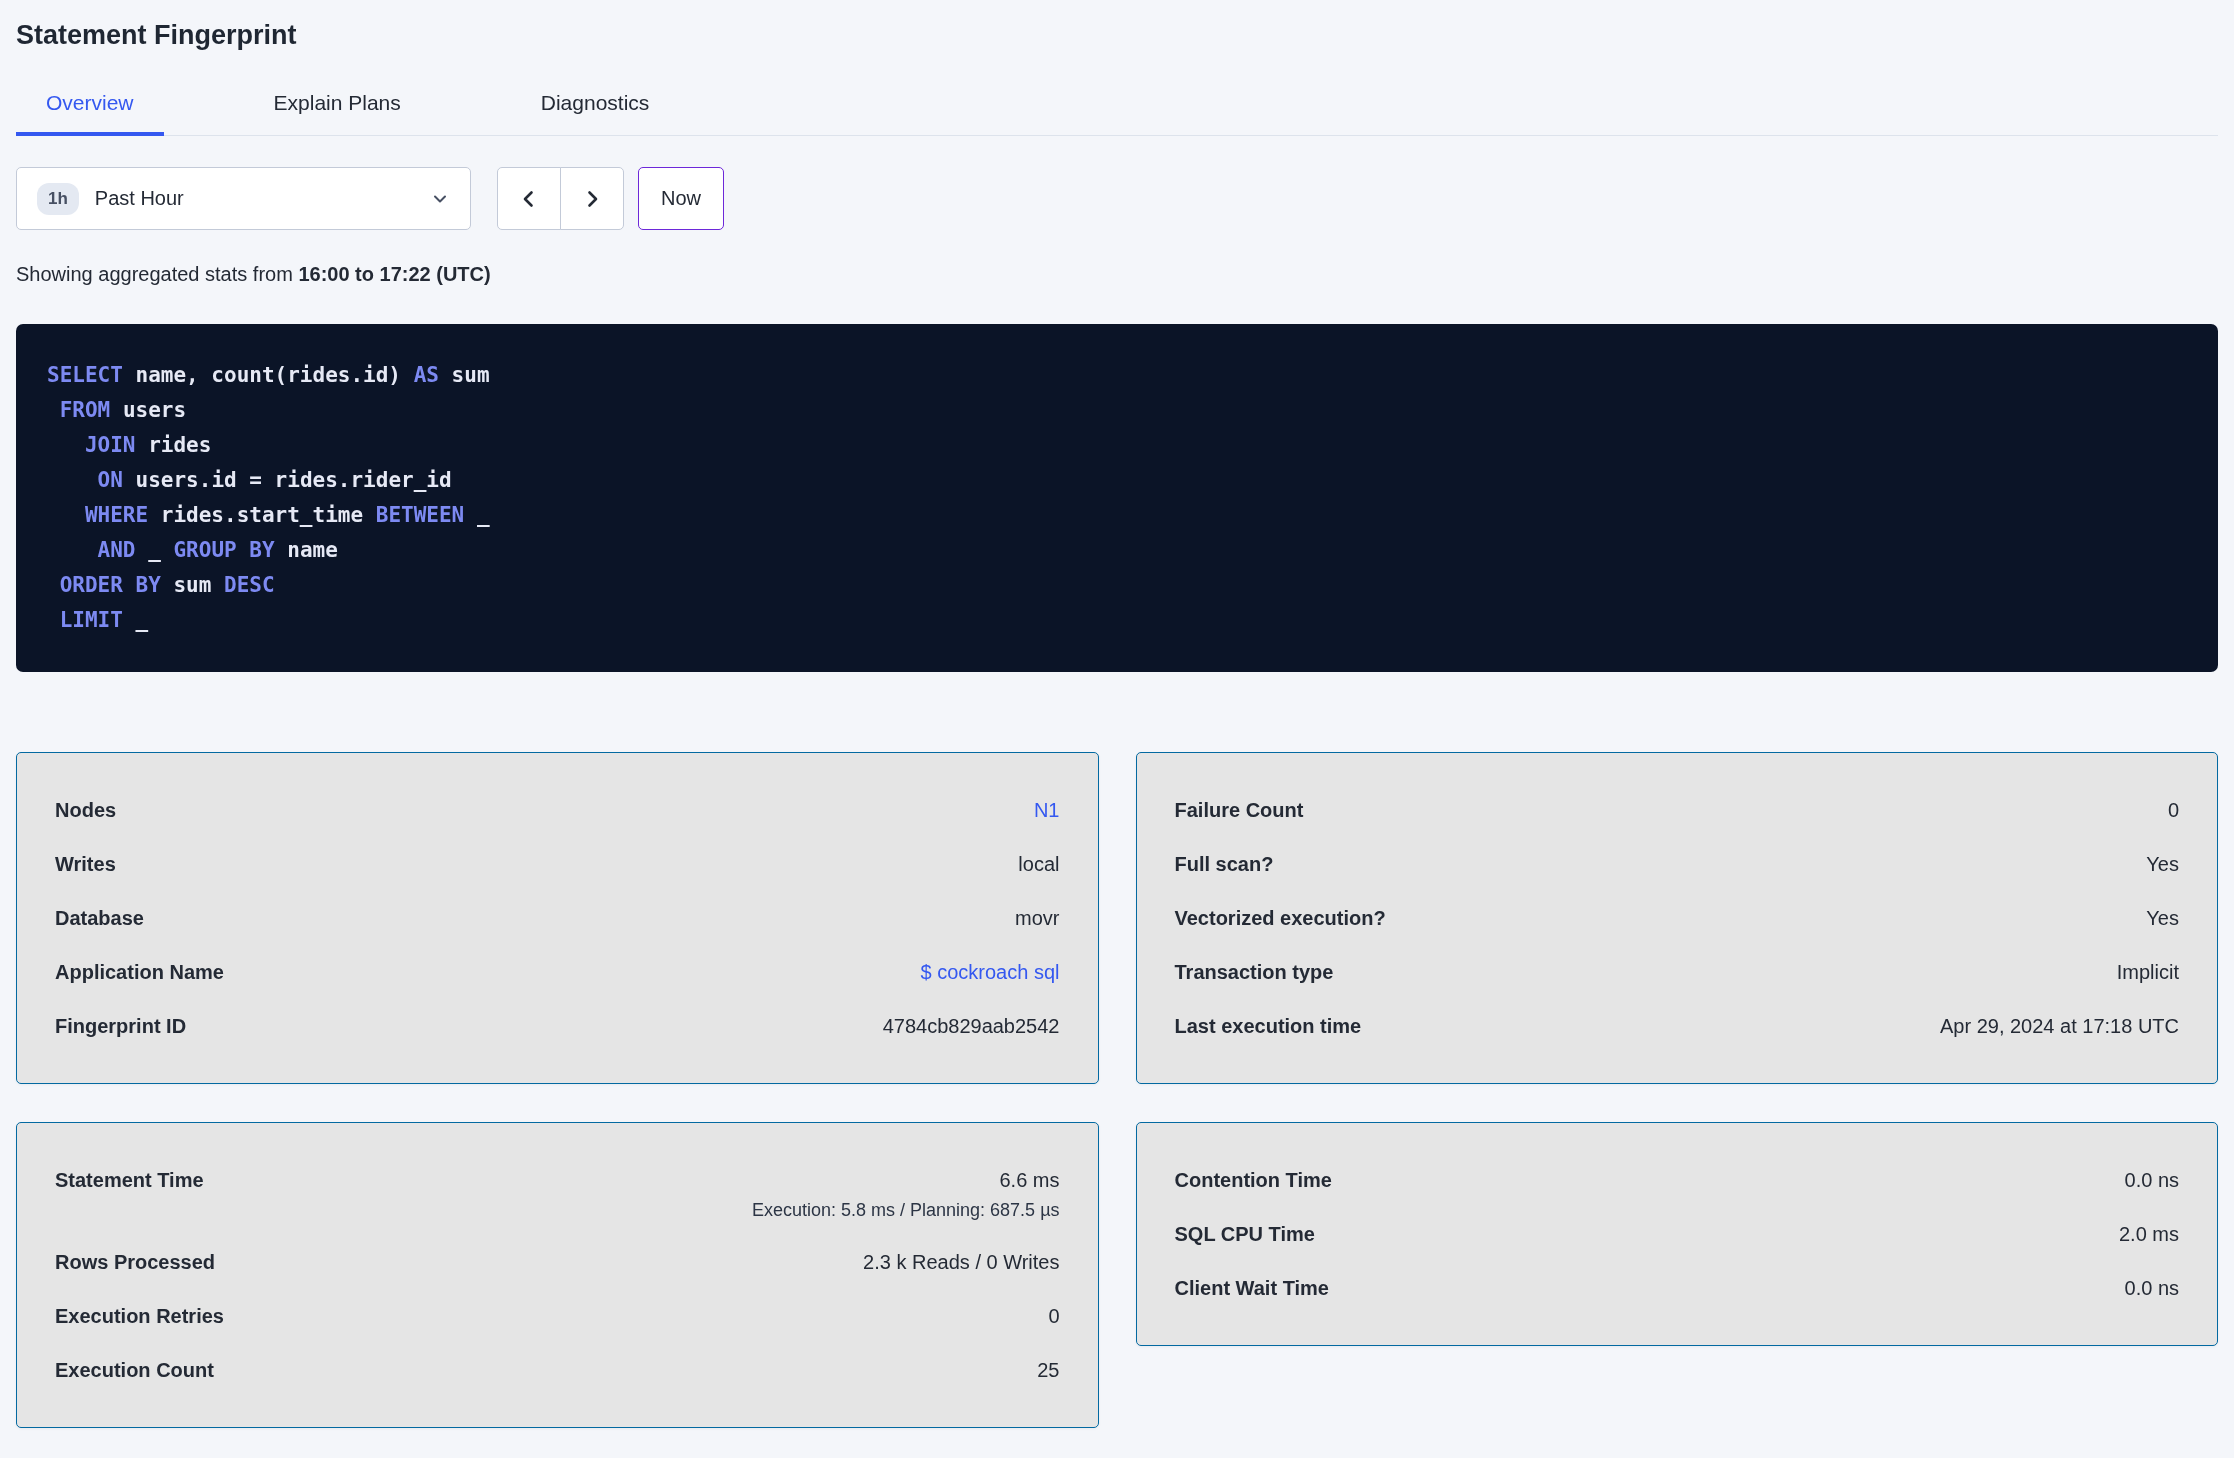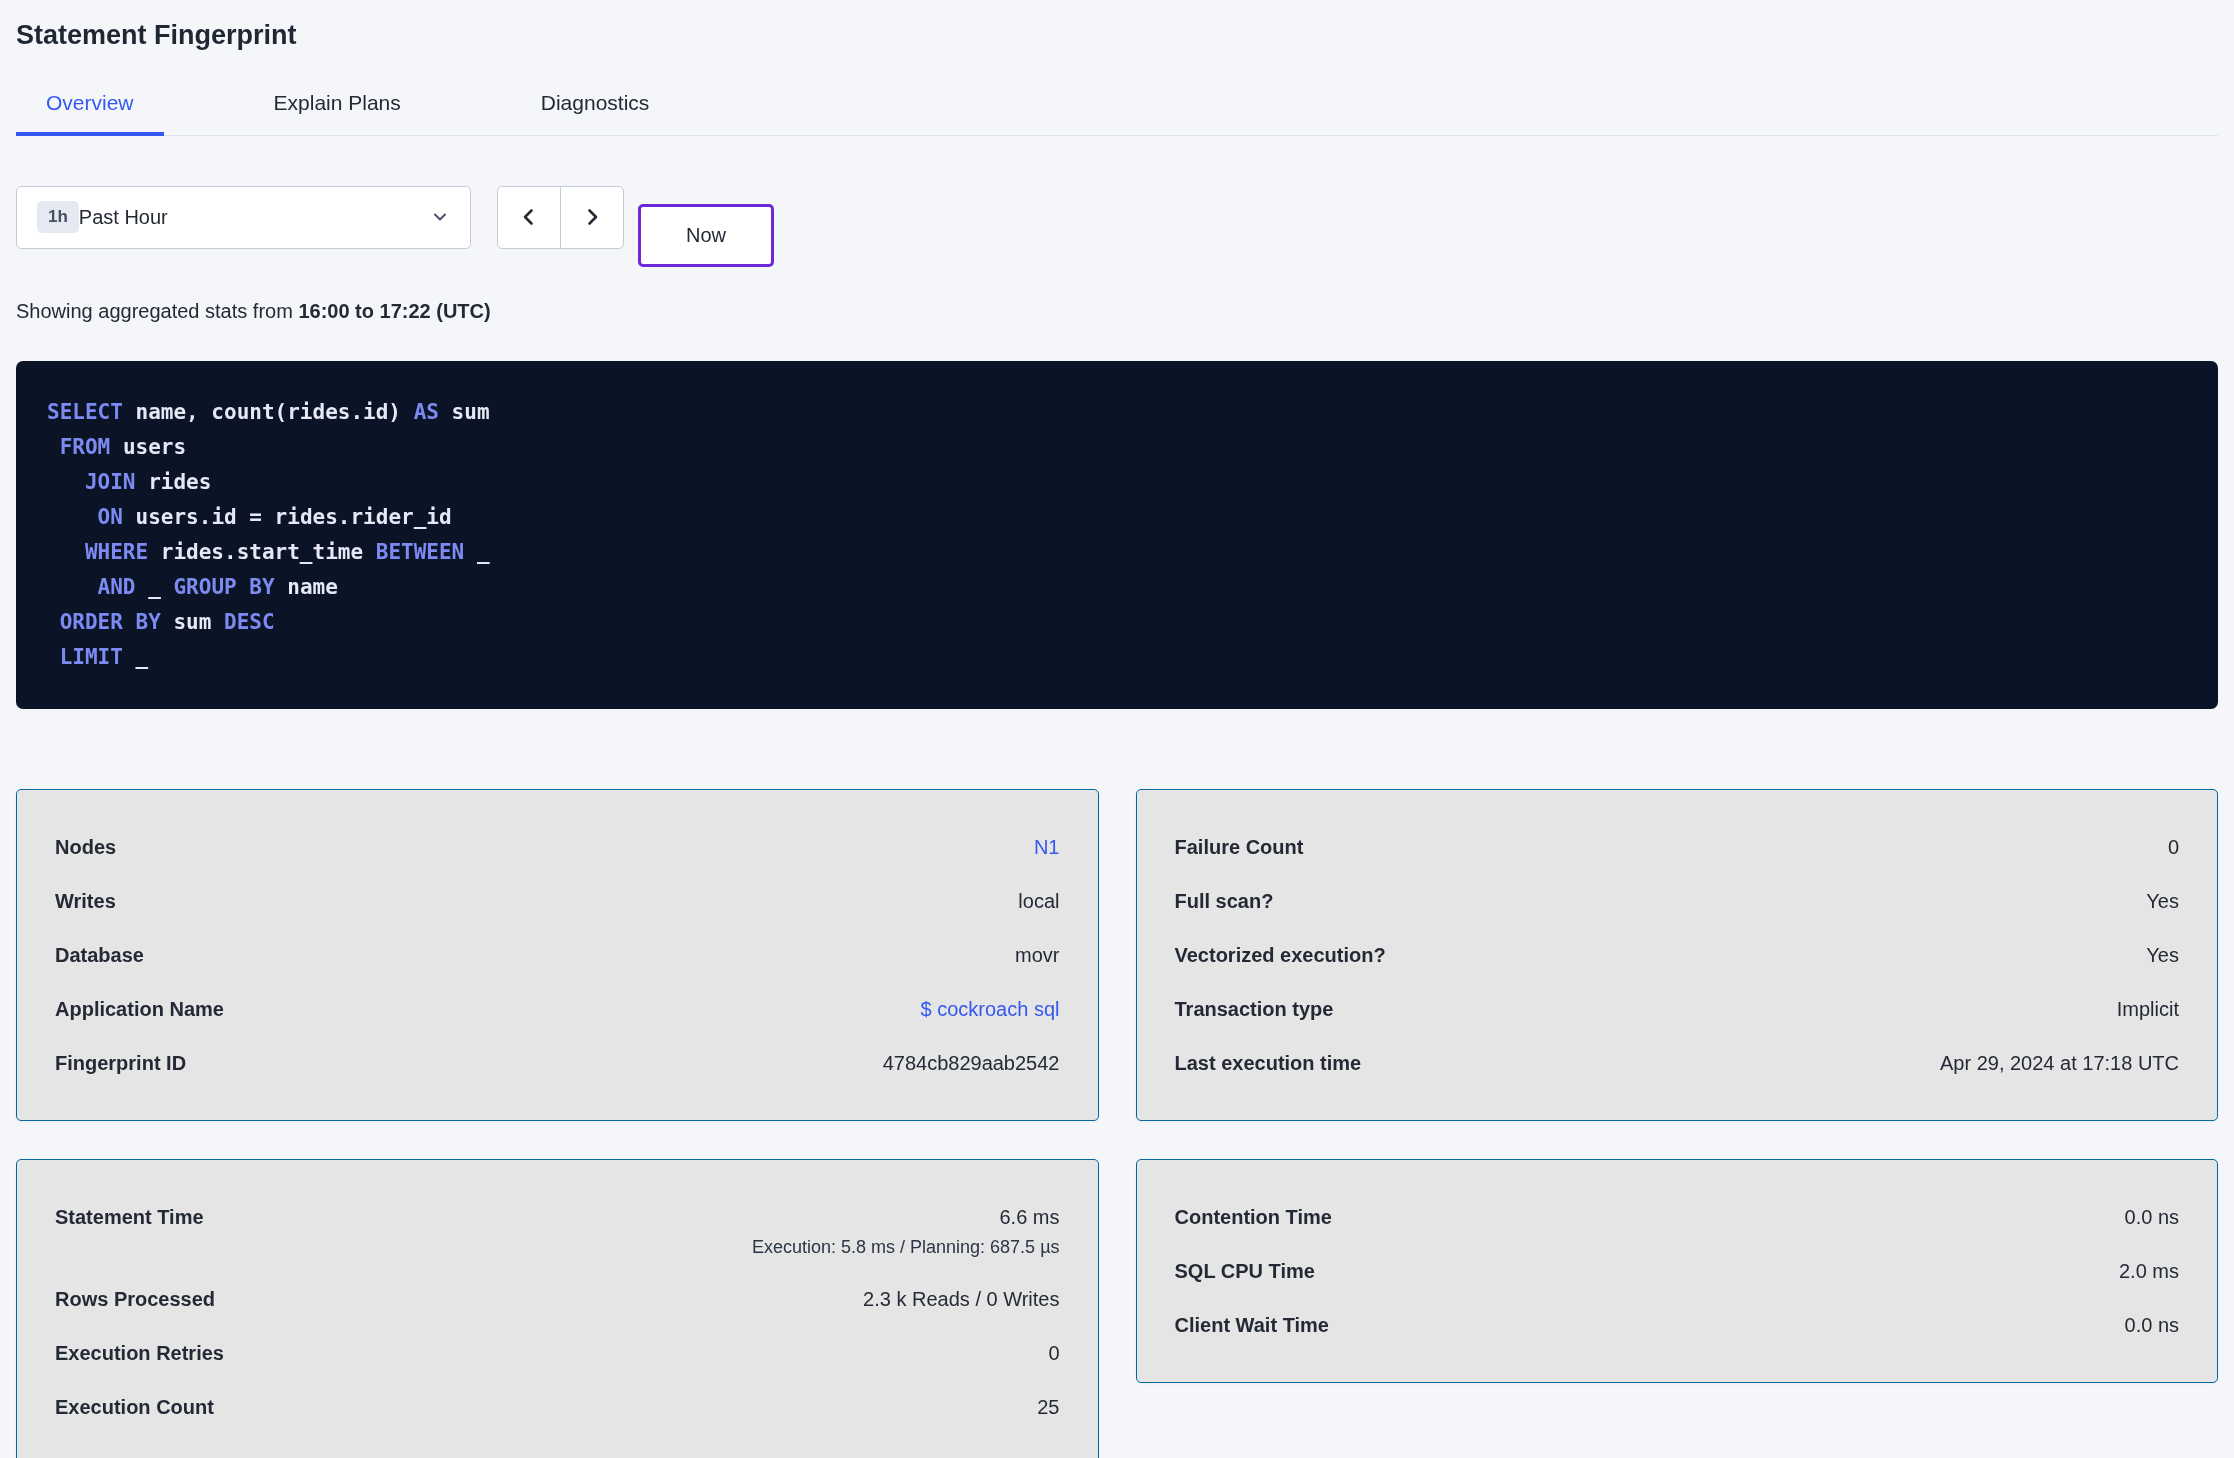--- a/index.html
+++ b/index.html
@@ -22,33 +22,33 @@
   .tabs::after{content:'';position:absolute;left:0;right:0;bottom:0;height:1px;background:#dde3ec;}
   .tab{position:relative;font-size:21px;padding:0 30px 21px;margin-right:40px;cursor:pointer;color:#242a35;}
   .tab.active{color:var(--accent);}
   .tab.active::after{content:'';position:absolute;left:0;right:0;bottom:0;height:4px;background:var(--accent);z-index:1;}
   
   .controls{display:flex;align-items:center;margin-top:31px;}
   .dropdown{
     width:455px;height:63px;background:#fff;border:1px solid #c3cad8;border-radius:5px;
     display:flex;align-items:center;padding:0 20px;cursor:pointer;margin-right:26px;
   }
-  .badge{background:#e4e9f2;color:#475063;font-size:17px;font-weight:700;padding:6px 11px;border-radius:5px;}
+  .badge{background:#e4e9f2;color:#475063;font-size:17px;font-weight:700;padding:6px 11px;border-radius:12px;margin-right:16px;}
   .dropdown-label{font-size:20px;flex:1;color:#242a35;}
   .chev{display:flex;align-items:center;}
   .pager{display:flex;margin-right:14px;}
   .pager-btn{
     width:64px;height:63px;background:#fff;border:1px solid #c3cad8;cursor:pointer;
     display:flex;align-items:center;justify-content:center;padding:0;
   }
   .pager-btn.left{border-radius:5px 0 0 5px;}
   .pager-btn.right{border-radius:0 5px 5px 0;margin-left:-1px;}
   .now-btn{
-    height:63px;padding:0 45px;background:#fff;border:3px solid #6d28d9;border-radius:5px;
-    font-size:20px;color:#242a35;font-family:"Liberation Sans",sans-serif;cursor:pointer;margin-top:37px;
+    height:63px;padding:0 22px;background:#fff;border:1px solid #6d28d9;border-radius:5px;
+    font-size:20px;color:#242a35;font-family:"Liberation Sans",sans-serif;cursor:pointer;
   }
   
   .stats-line{margin:33px 0 0;font-size:20px;color:#242a35;}
   .stats-line b{font-weight:700;}
   
   .sql-box{
     margin-top:38px;background:var(--sql-bg);border-radius:7px;padding:34px 31px;
   }
   .sql-line{
     font-family:"DejaVu Sans Mono",monospace;font-size:21px;line-height:35px;

